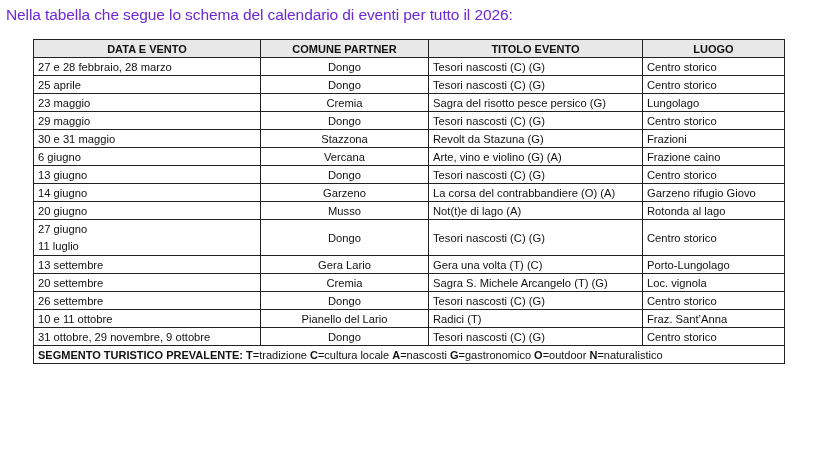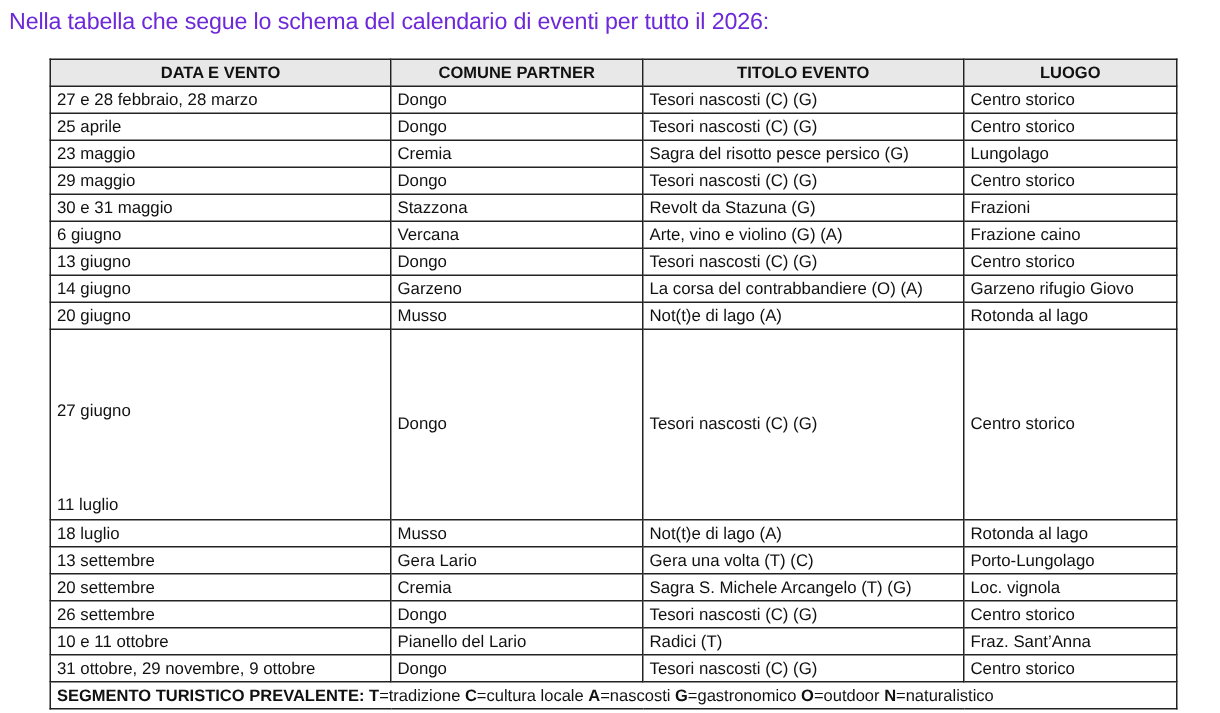--- a/index.html
+++ b/index.html
@@ -6,23 +6,23 @@
     body { width: 813px; height: 475px; position: relative; overflow: hidden;
            font-family: "Liberation Sans", sans-serif; color: #111; }
     .intro { position: absolute; left: 6px; top: 6px; font-size: 15.5px; color: #6d28d9;
              letter-spacing: -0.1px; }
     table { position: absolute; left: 33px; top: 39px; border-collapse: collapse;
             width: 751px; table-layout: fixed; font-size: 11.2px; }
     th, td { border: 1px solid #222; padding: 0 4px; height: 17px; line-height: 16px;
              white-space: nowrap; overflow: hidden; }
     th { background: #e8e8e8; font-weight: bold; text-align: center; font-size: 11px; }
     table { border: 1.5px solid #222; }
-    td.c { }
+    td.c { text-align: center; }
     td.multi { height: 35px; }
-    td.multi span { display: block; line-height: 17px; margin-top: 46px; }
+    td.multi span { display: block; line-height: 17px; }
     td.legend { font-size: 11px; }
     td.legend b { font-weight: bold; }
   </style>
 </head>
 <body>
 
 <div class="intro">Nella tabella che segue lo schema del calendario di eventi per tutto il 2026:</div>
 
 <table>
   <colgroup>
@@ -97,26 +97,20 @@
     <tr>
         <td class="multi">
           <span>27 giugno</span>
           <span>11 luglio</span>
         </td>
         <td class="c">Dongo</td>
         <td>Tesori nascosti (C) (G)</td>
         <td>Centro storico</td>
       </tr>
     <tr>
-        <td>18 luglio</td>
-        <td class="c">Musso</td>
-        <td>Not(t)e di lago (A)</td>
-        <td>Rotonda al lago</td>
-      </tr>
-    <tr>
         <td>13 settembre</td>
         <td class="c">Gera Lario</td>
         <td>Gera una volta (T) (C)</td>
         <td>Porto-Lungolago</td>
       </tr>
     <tr>
         <td>20 settembre</td>
         <td class="c">Cremia</td>
         <td>Sagra S. Michele Arcangelo (T) (G)</td>
         <td>Loc. vignola</td>

